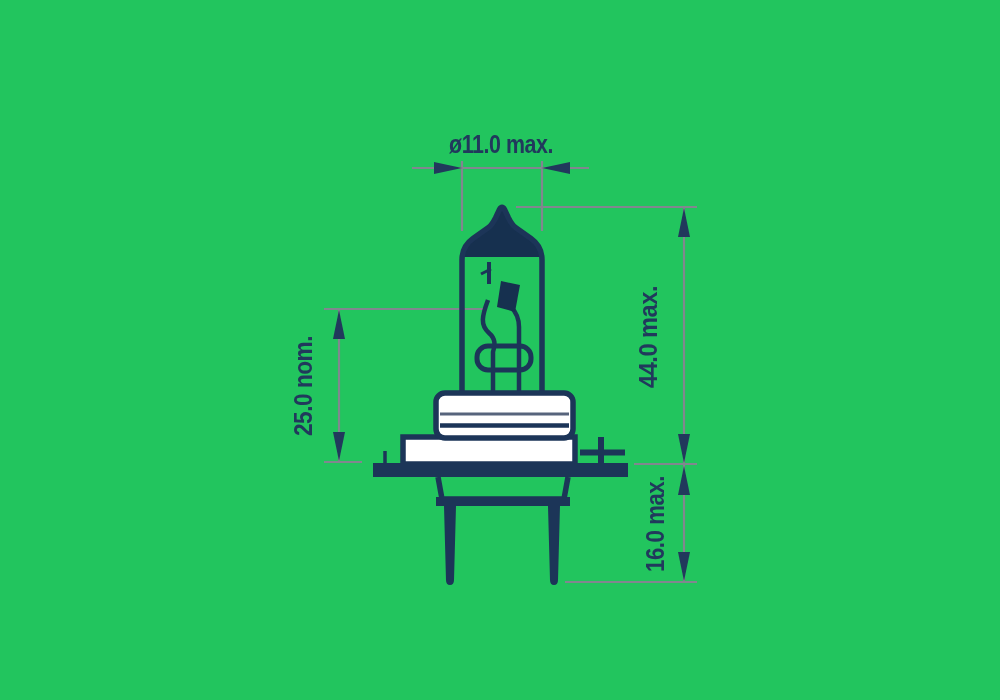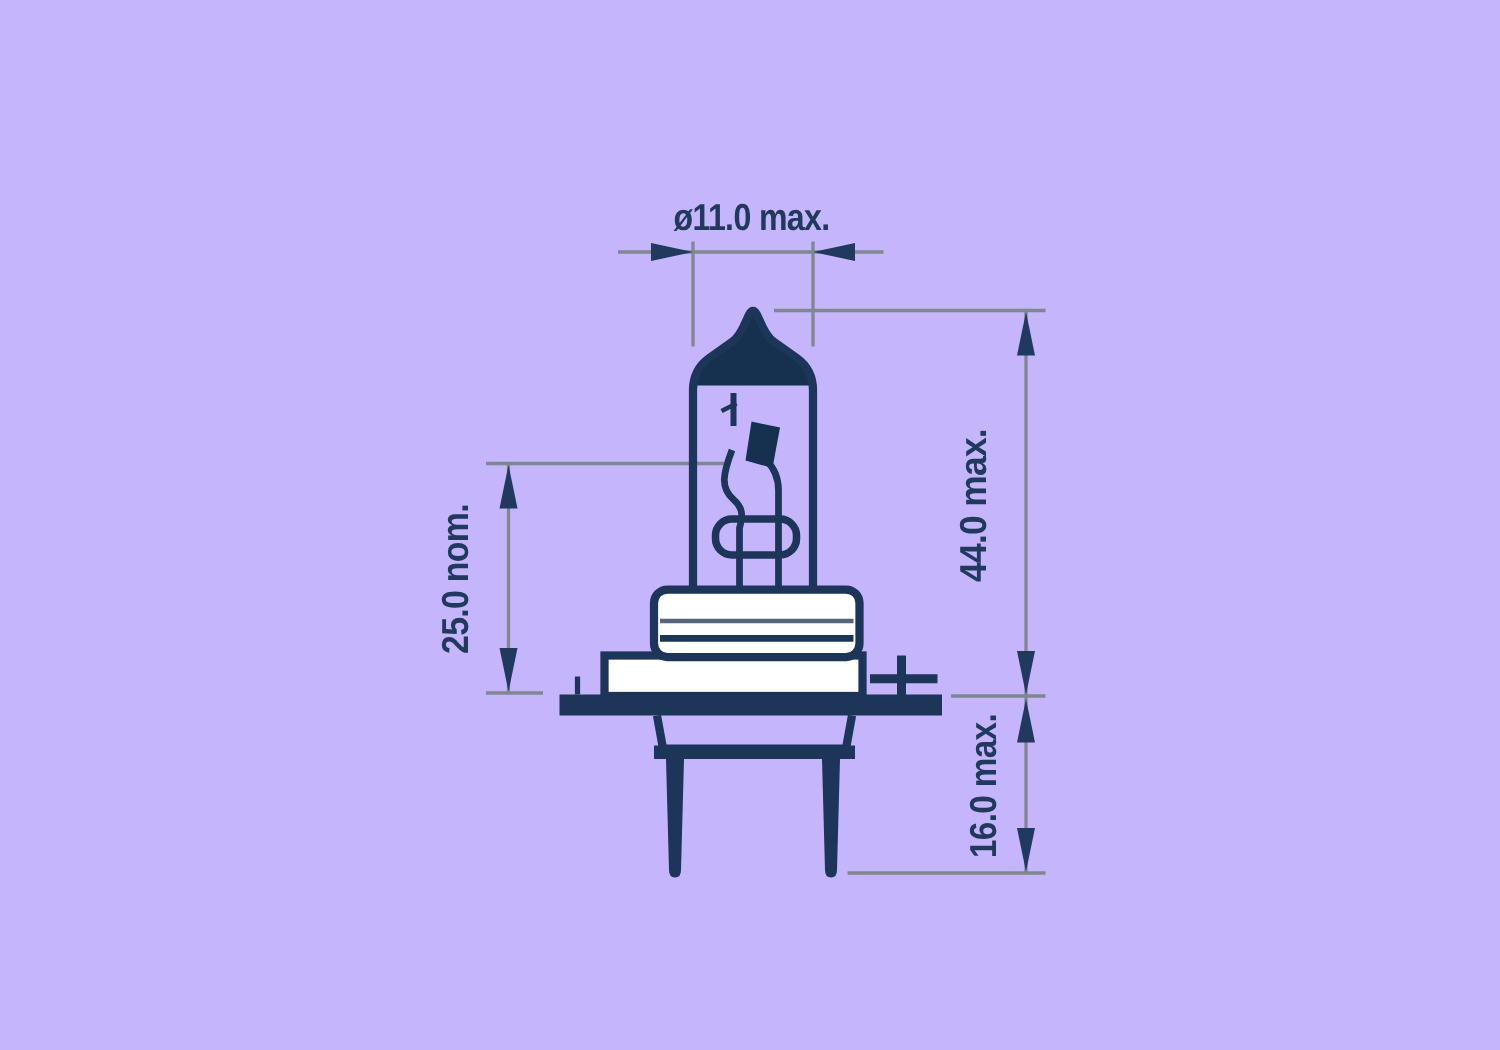--- a/index.html
+++ b/index.html
@@ -5,21 +5,21 @@
   html, body {
     margin: 0;
     padding: 0;
     background: #ffffff;
     font-family: "Liberation Sans", sans-serif;
   }
   .canvas {
     position: relative;
     width: 1000px;
     height: 700px;
-    background: #c4b5fd;
+    background: #22c55e;
     overflow: hidden;
   }
   svg { display: block; }
   .dim-label {
     font-family: "Liberation Sans", sans-serif;
     font-weight: bold;
     font-size: 25px;
     fill: #21395c;
     letter-spacing: -0.5px;
   }

